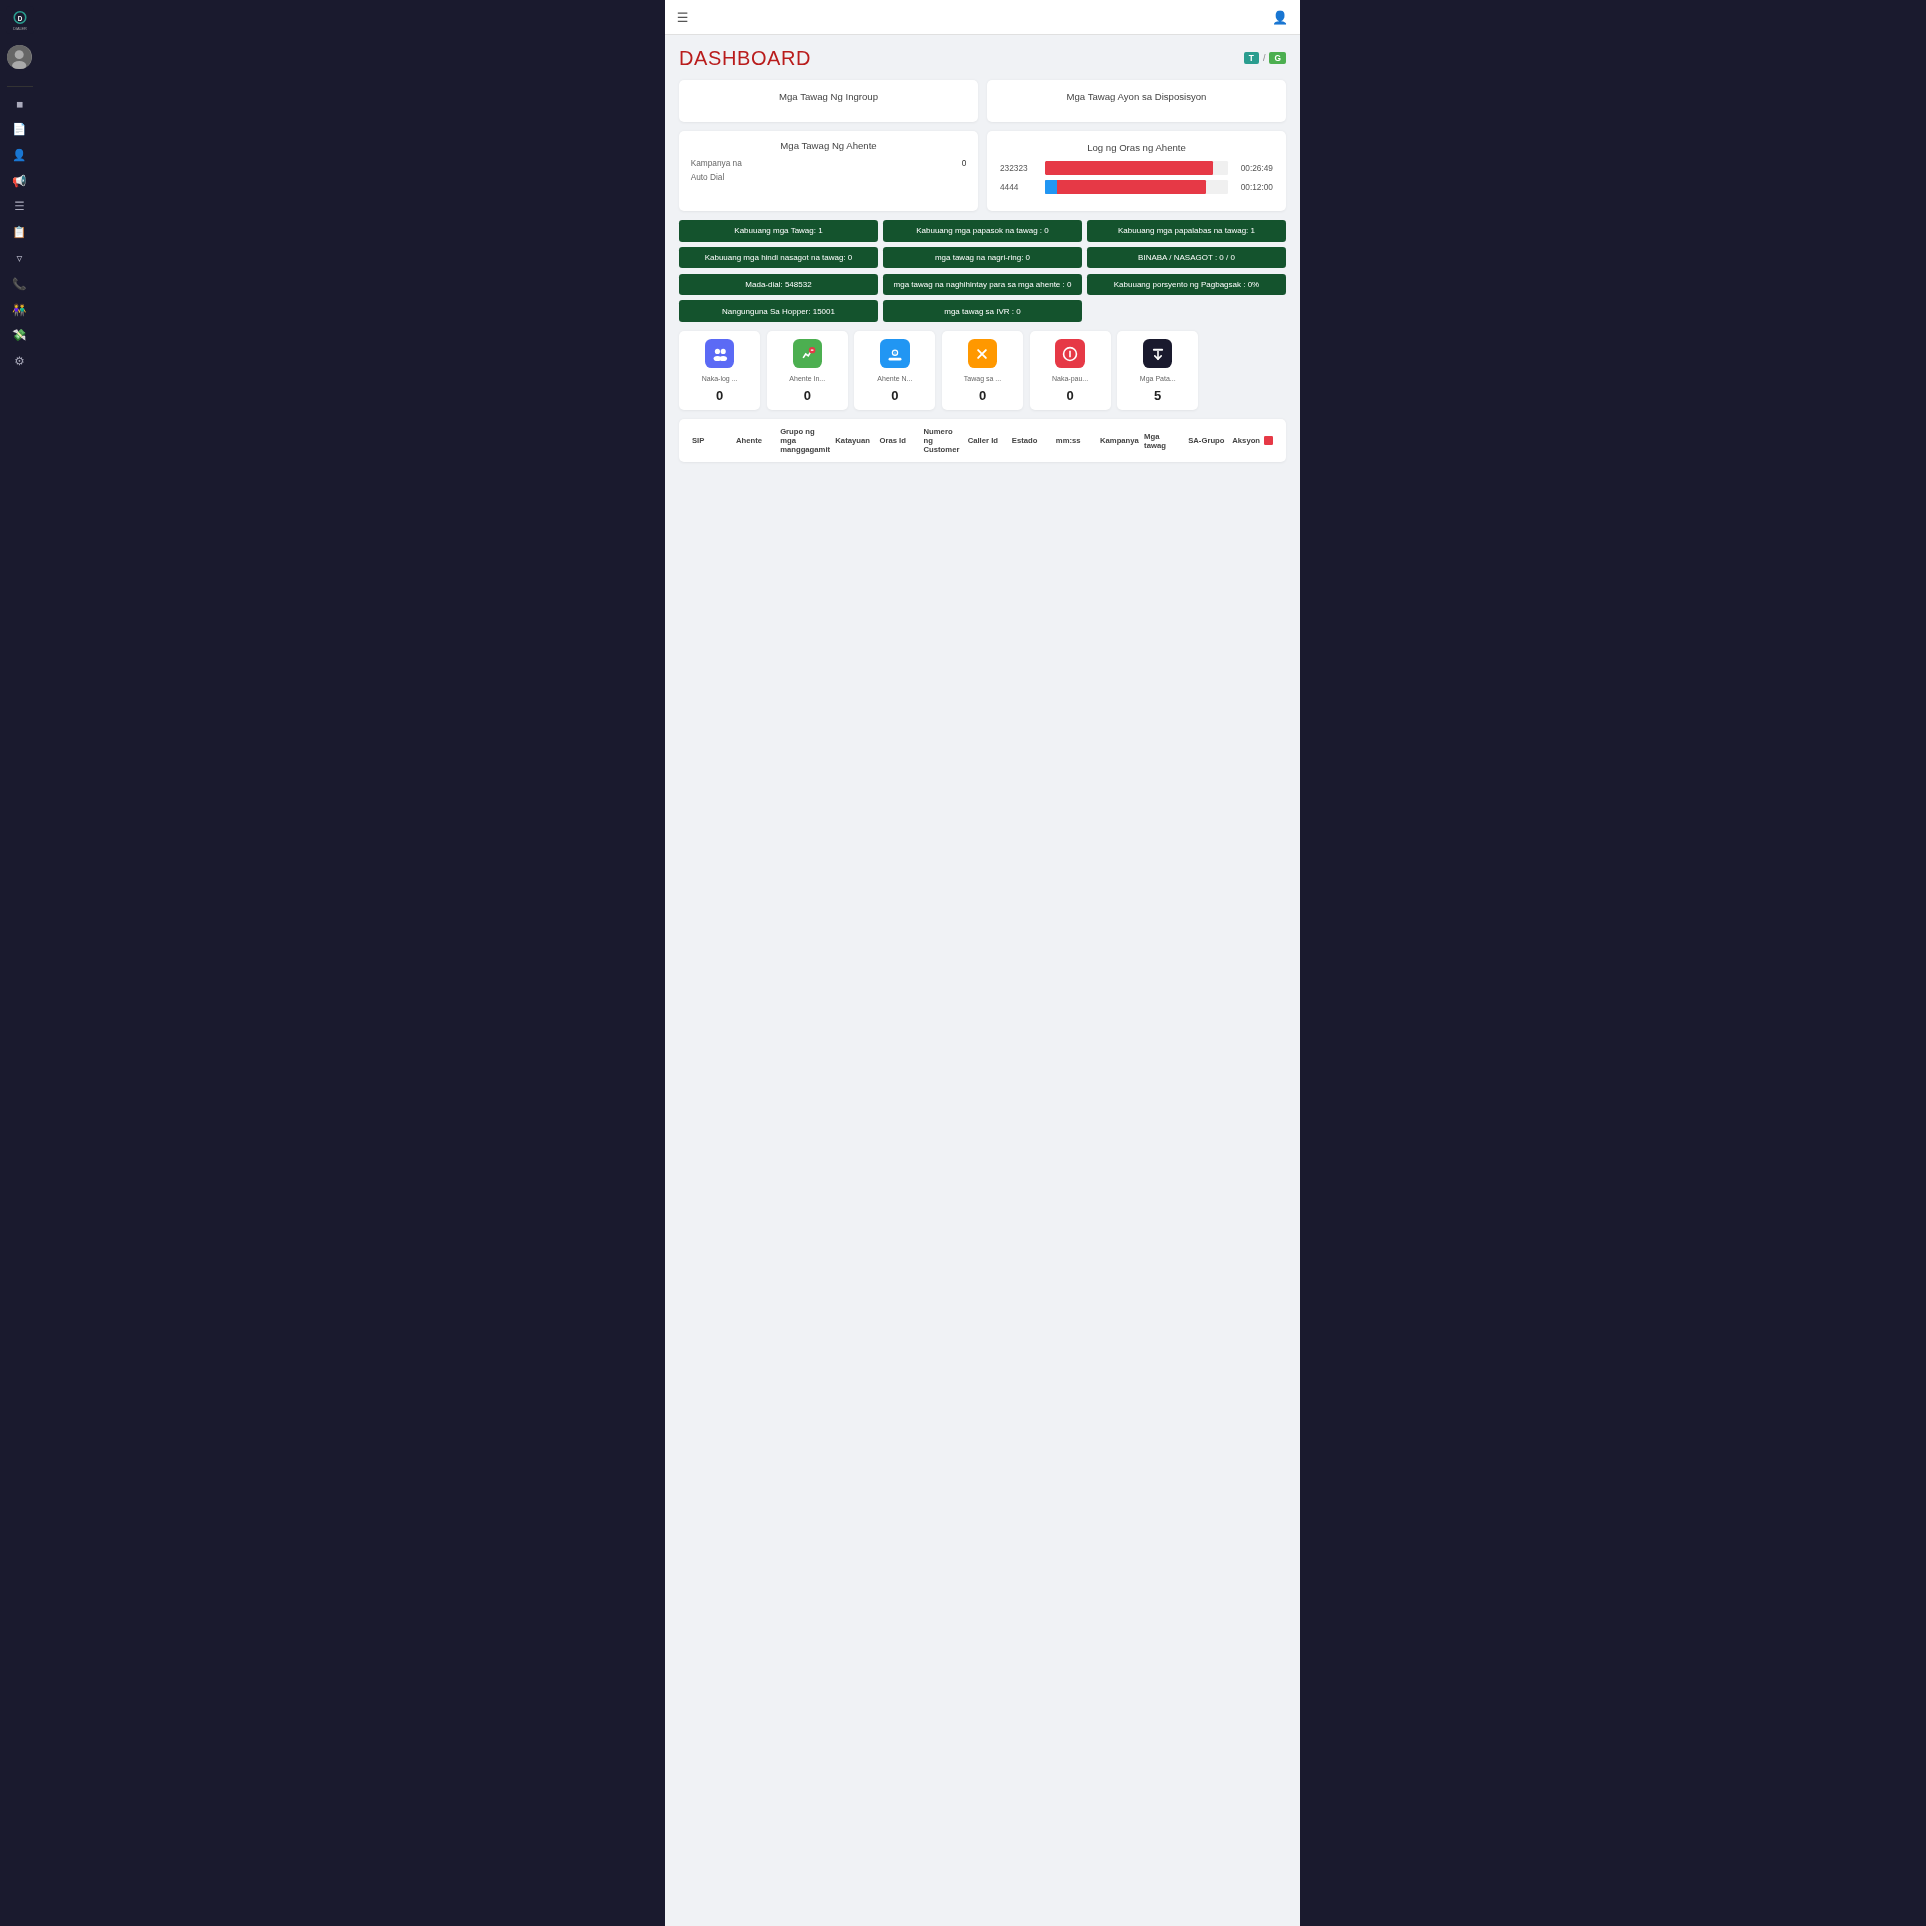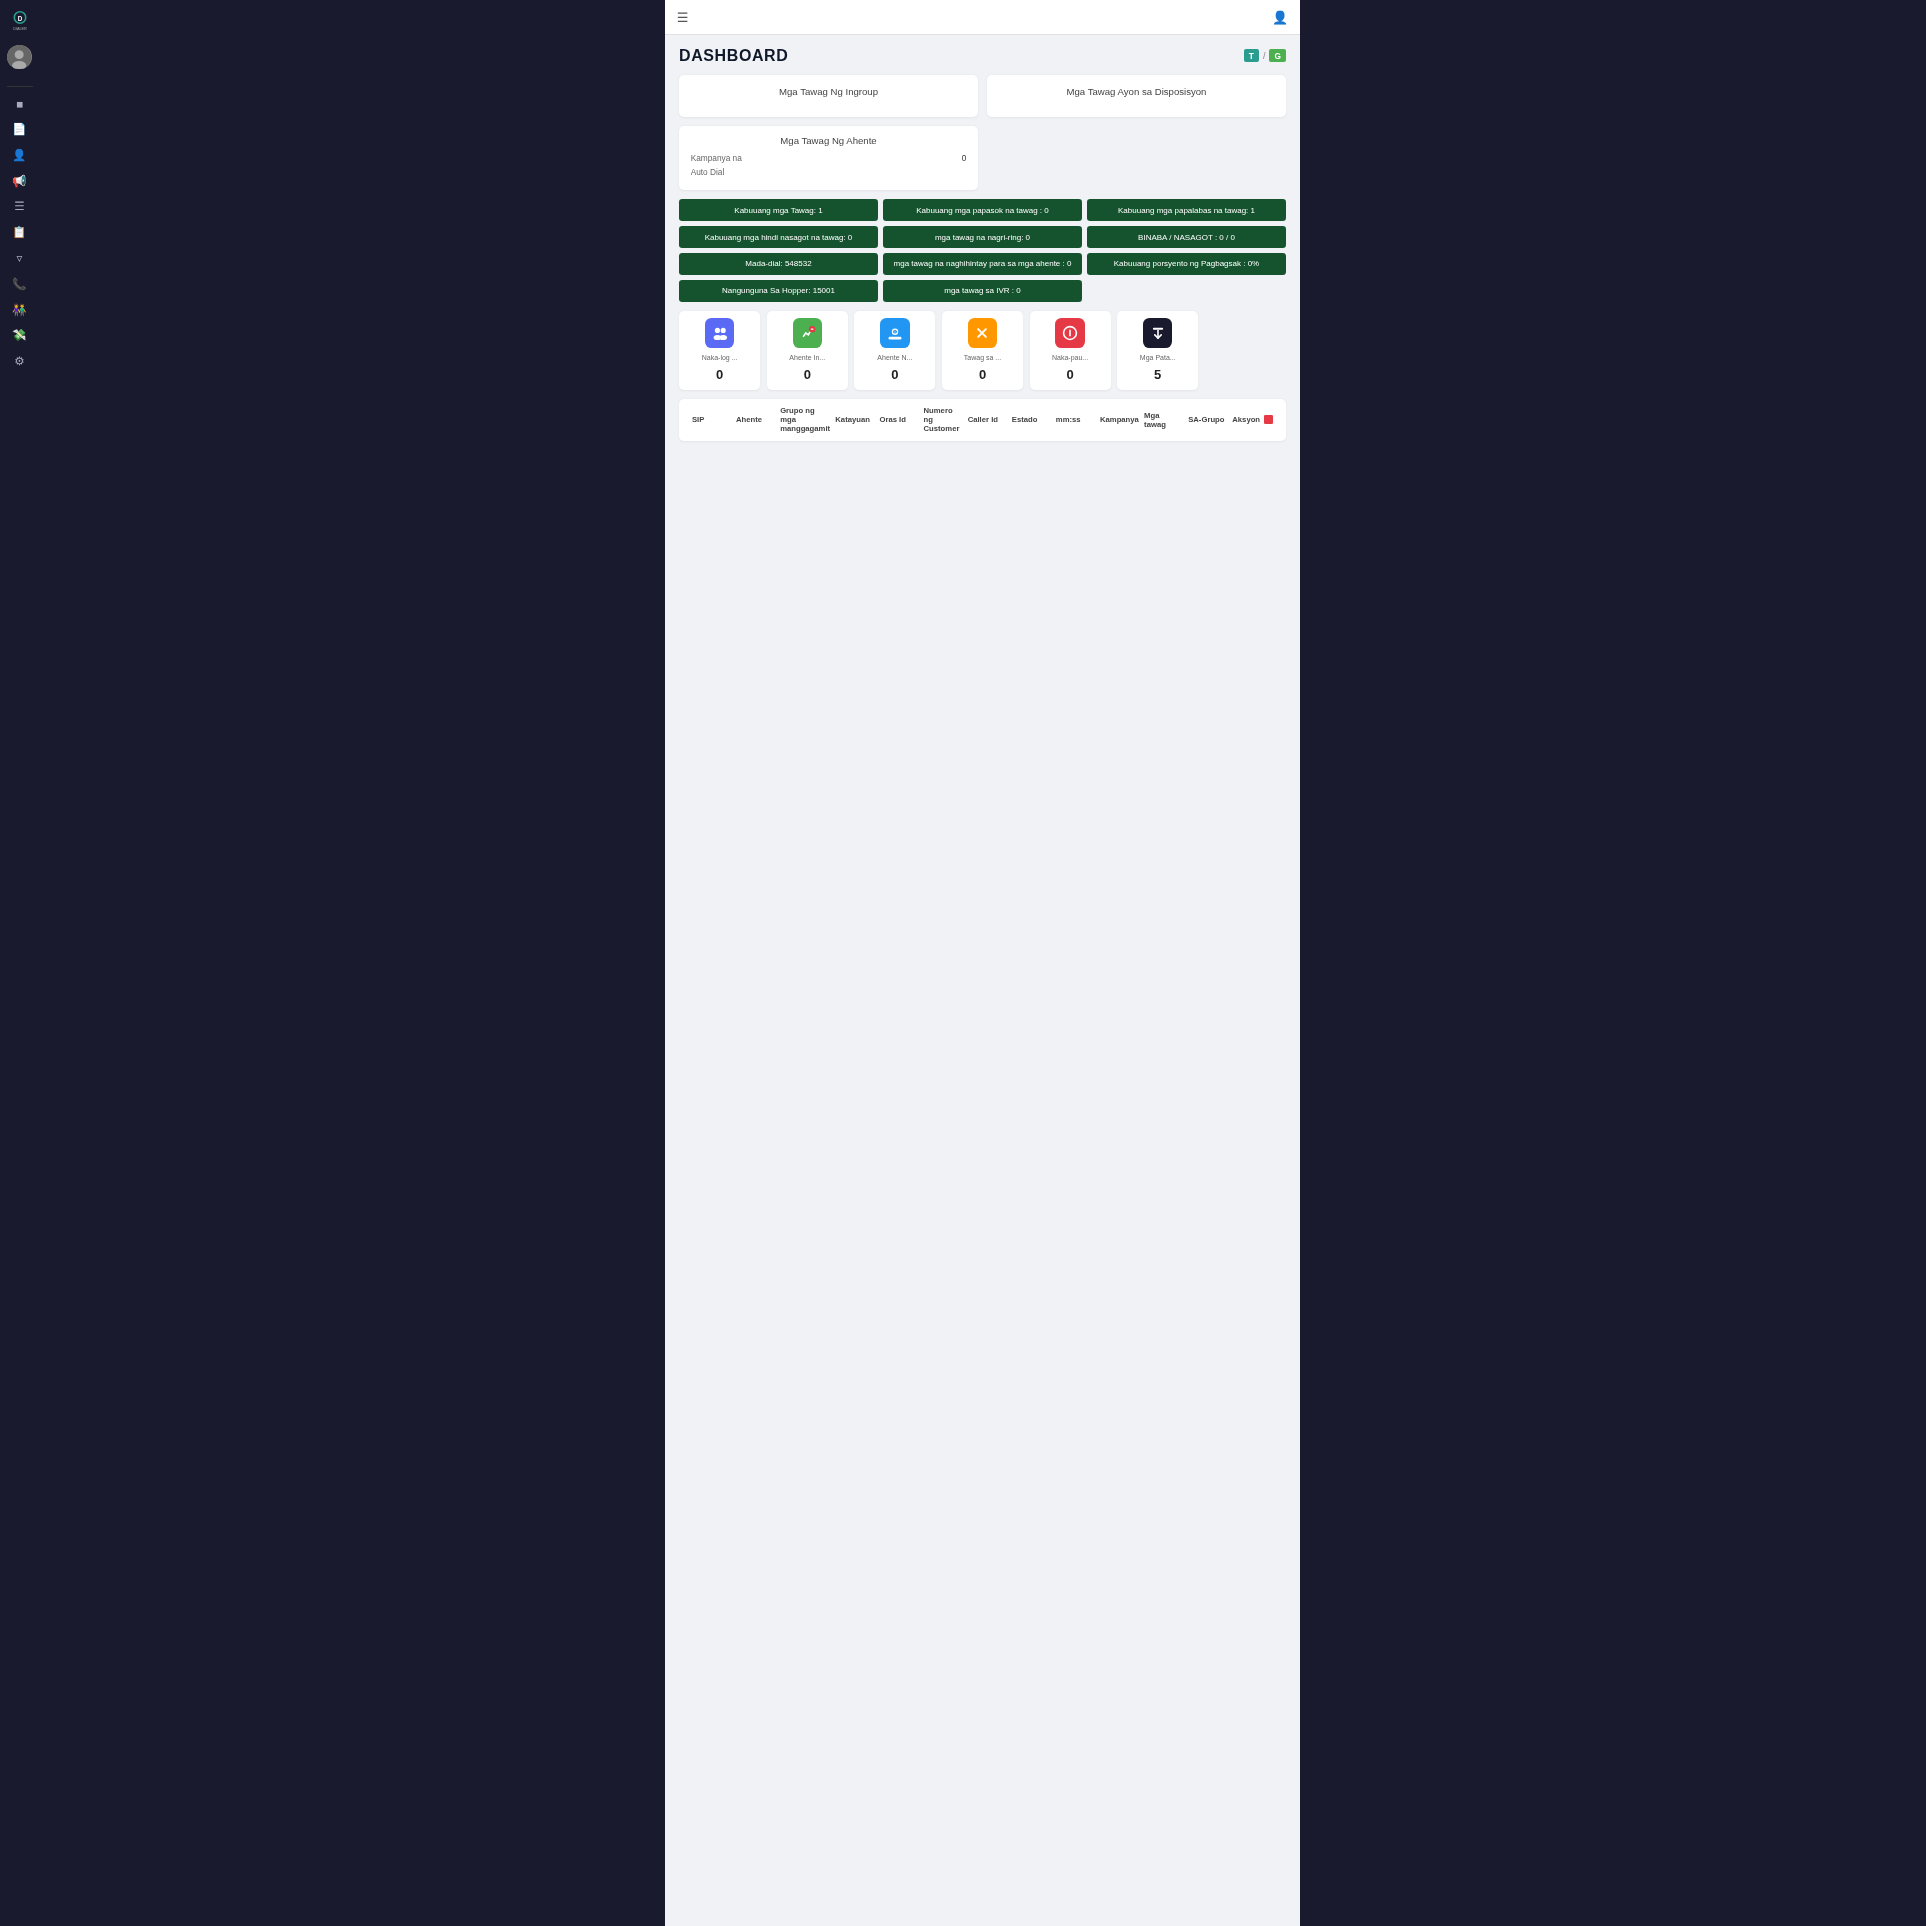--- a/index.html
+++ b/index.html
@@ -87,23 +87,23 @@
       padding: 11.6px 14px;
       flex: 1;
     }
     .page-header {
       display: flex;
       align-items: center;
       justify-content: space-between;
       margin-bottom: 10.3px;
     }
     .page-title {
-      font-size: 16px;
-      font-weight: 700;
-      color: #0f172a;
+      font-size: 20px;
+      font-weight: 400;
+      color: #b91c1c;
       letter-spacing: 0.6px;
     }
     .header-badges {
       display: flex;
       align-items: center;
       gap: 3.9px;
     }
     .badge-t {
       background: #2a9d8f;
       color: #fff;
@@ -362,20 +362,39 @@
         <div class="card-title">Mga Tawag Ng Ahente</div>
         <div class="agent-calls-row">
           <span class="label">Kampanya na</span>
           <span class="value">0</span>
         </div>
         <div class="agent-calls-row">
           <span class="label">Auto Dial</span>
           <span class="value"></span>
         </div>
       </div>
+      <div class="card hour-log-card">
+        <div class="card-title">Log ng Oras ng Ahente</div>
+        <div class="hour-log-row">
+          <span class="hour-log-id">232323</span>
+          <div class="bar-container">
+            <div class="bar-fill red" style="width:92%;"></div>
+          </div>
+          <span class="hour-log-time">00:26:49</span>
+        </div>
+        <div class="hour-log-row">
+          <span class="hour-log-id">4444</span>
+          <div class="bar-container">
+            <div class="bar-fill red-with-blue" style="width:88%;">
+              <div class="bar-blue-accent"></div>
+            </div>
+          </div>
+          <span class="hour-log-time">00:12:00</span>
+        </div>
+      </div>
     </div>
 
     <div class="stats-grid">
       <div class="stat-btn">Kabuuang mga Tawag: 1</div>
       <div class="stat-btn">Kabuuang mga papasok na tawag : 0</div>
       <div class="stat-btn">Kabuuang mga papalabas na tawag: 1</div>
       <div class="stat-btn">Kabuuang mga hindi nasagot na tawag: 0</div>
       <div class="stat-btn">mga tawag na nagri-ring: 0</div>
       <div class="stat-btn">BINABA / NASAGOT : 0 / 0</div>
       <div class="stat-btn">Mada-dial: 548532</div>

